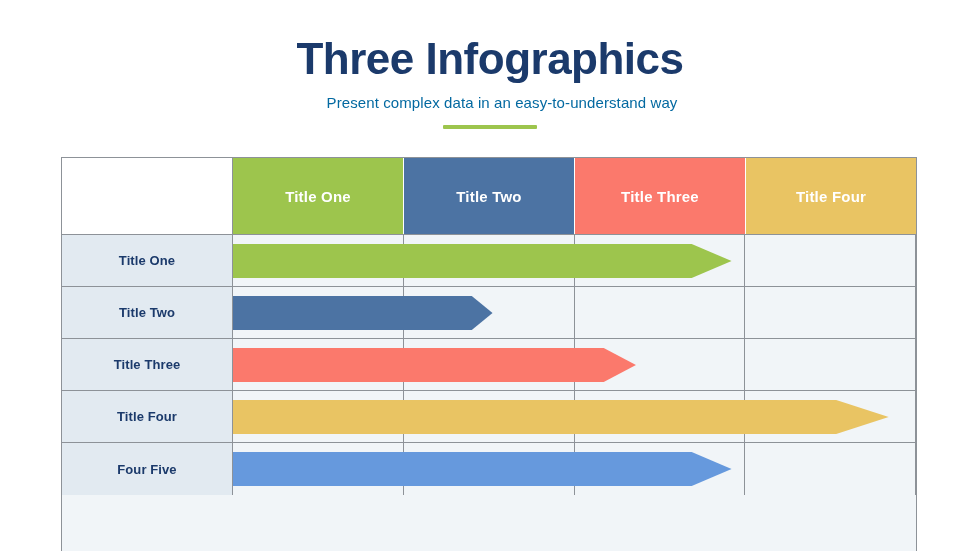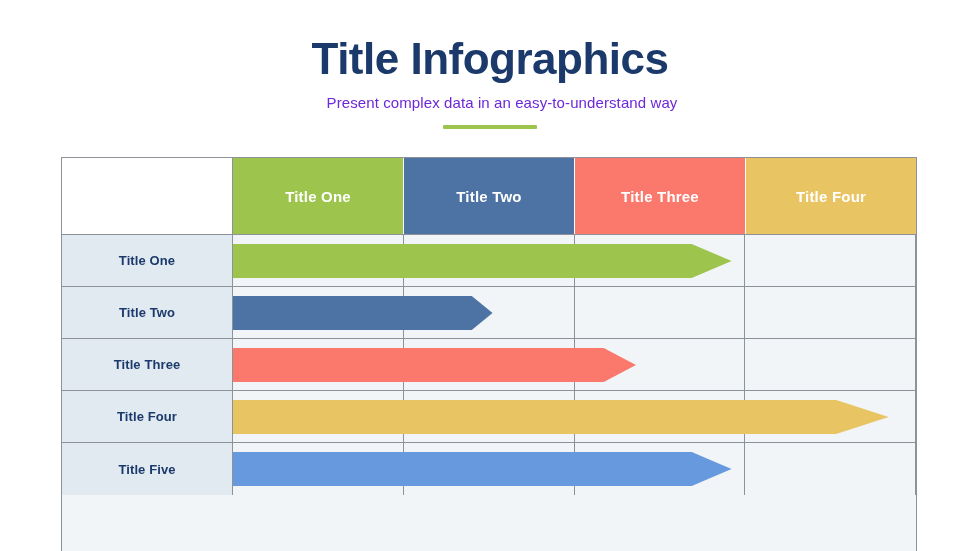--- a/index.html
+++ b/index.html
@@ -165,22 +165,22 @@
     height: 34px;
     width: 100%;
   }
 </style>
 </head>
 <body>
 
 <div class="slide">
 
   <div class="header">
-    <h1 class="slide-title" style="color: rgb(27, 58, 107);">Title Infographics</h1>
-    <p class="slide-subtitle" style="color: #6d28d9; padding-left: 24px;">Present complex data in an easy-to-understand way</p>
+    <h1 class="slide-title" style="color: rgb(27, 58, 107);">Three Infographics</h1>
+    <p class="slide-subtitle" style="color: #0369a1; padding-left: 24px;">Present complex data in an easy-to-understand way</p>
     <div class="title-underline" style="background: rgb(157, 197, 77);"></div>
   </div>
 
   <div class="table-wrap">
 
     <div class="thead">
       <div class="th th-corner"></div>
       <div class="th th-data" style="background: rgb(157, 197, 77);">
         <span>Title One</span>
       </div>
@@ -268,21 +268,21 @@
                 <svg preserveAspectRatio="none" viewBox="0 0 100 34" width="100%" height="34">
                   <polygon points="0,0 92,0 100,17 92,34 0,34" fill="#e9c463"></polygon>
                 </svg>
               </div>
           </div>
         </div>
       </div>
 
       <div class="tr">
         <div class="td-label">
-          <span>Title Five</span>
+          <span>Four Five</span>
         </div>
         <div class="td-cells">
           <div class="td-cell"></div>
           <div class="td-cell"></div>
           <div class="td-cell"></div>
           <div class="td-cell"></div>
           <div class="bar-layer">
             <div class="bar" style="width: 73%;">
                 <svg preserveAspectRatio="none" viewBox="0 0 100 34" width="100%" height="34">
                   <polygon points="0,0 92,0 100,17 92,34 0,34" fill="#6699dd"></polygon>

